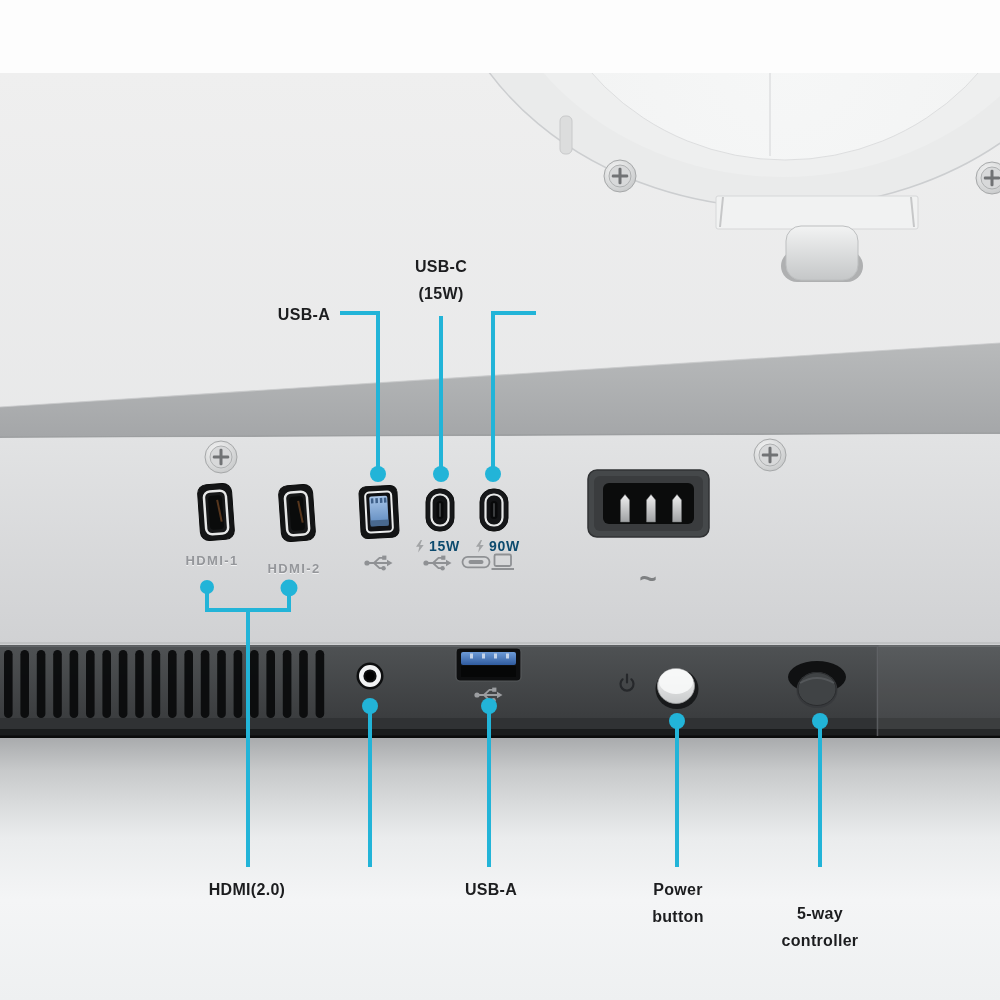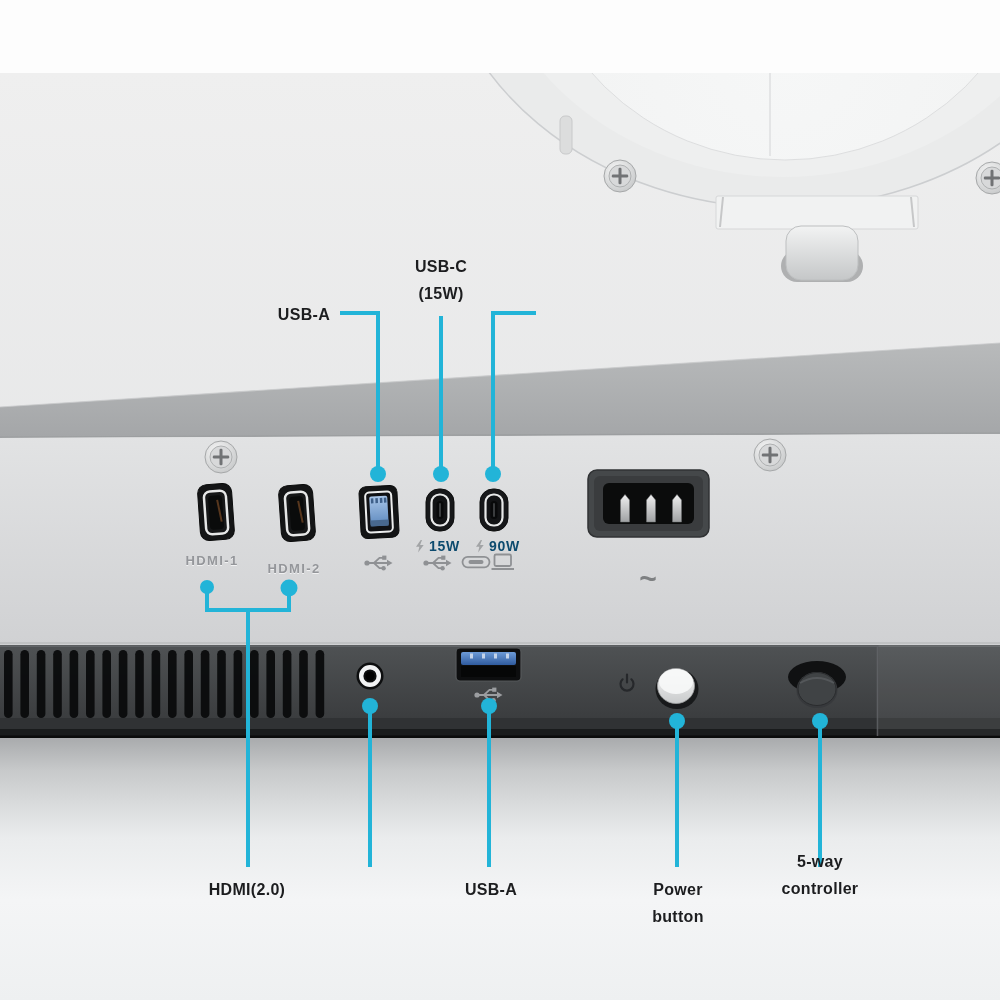--- a/index.html
+++ b/index.html
@@ -308,18 +308,18 @@
     <span>90W</span>
   </div>
   <div class="ac-mark" style="left:648px; top:562px;">~</div>
 
   <div class="lbl center" style="left:247px; top:876px;">HDMI(2.0)</div>
   <div class="lbl center" style="left:491px; top:876px;">USB-A</div>
   <div class="lbl center" style="left:678px; top:876px;">
     <span>Power</span>
     <span>button</span>
   </div>
-  <div class="lbl center" style="left:820px; top:848px;">
+  <div class="lbl center" style="left:820px; top:900px;">
     <span>5-way</span>
     <span>controller</span>
   </div>
 
 </div>
 
 </body></html>

